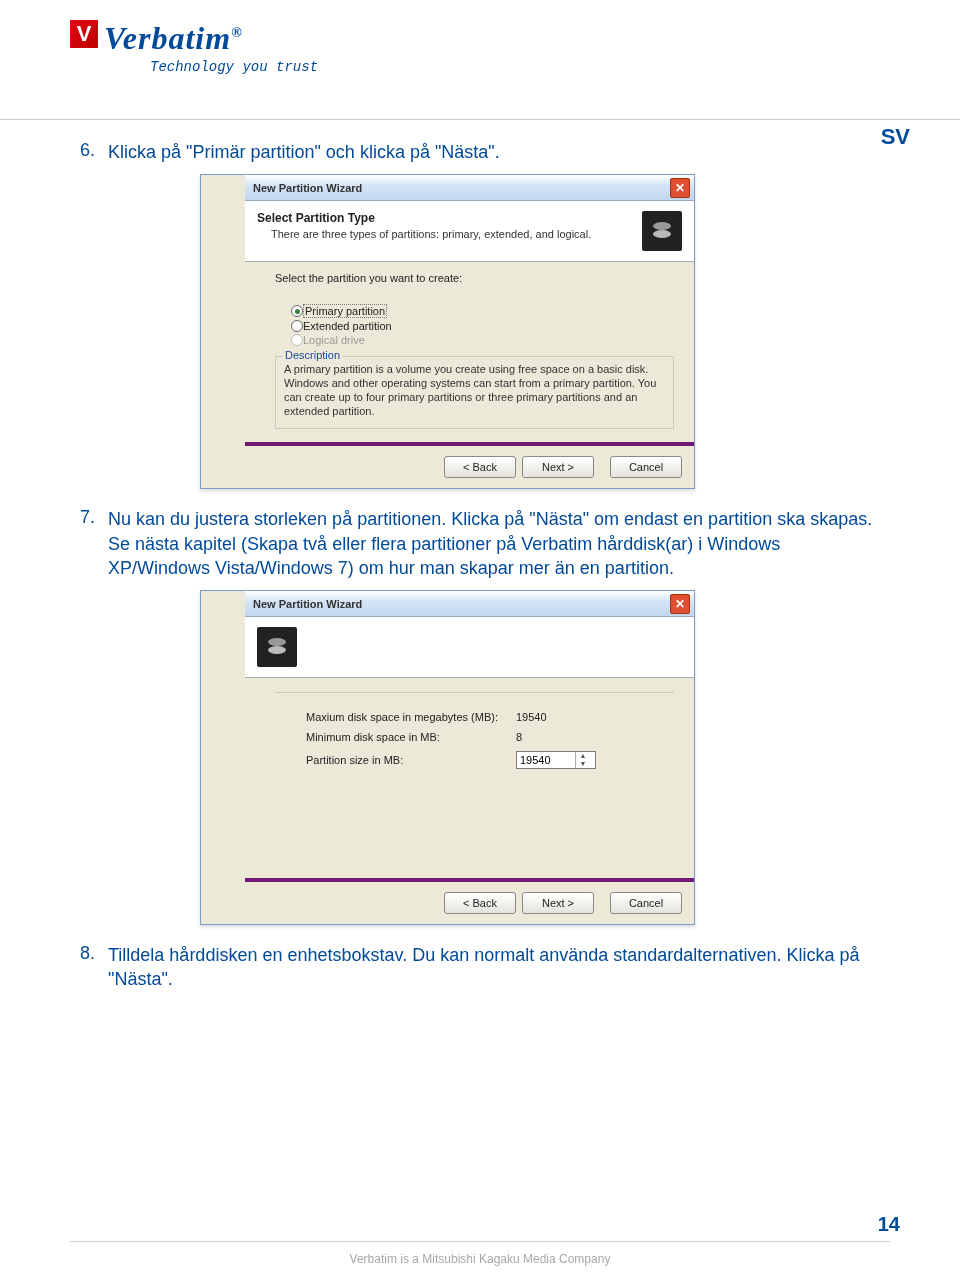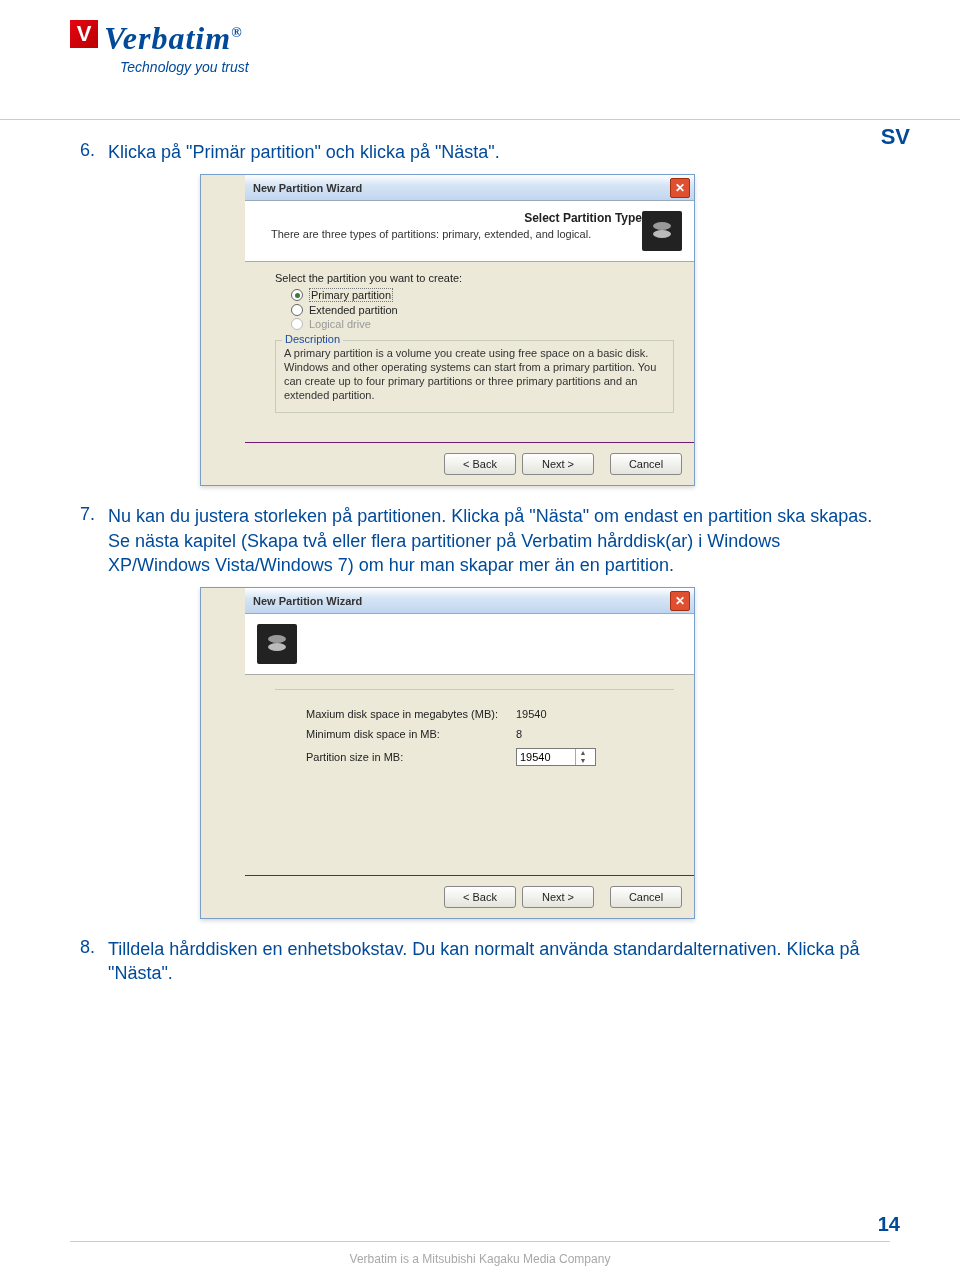--- a/index.html
+++ b/index.html
@@ -27,25 +27,25 @@
   .brand {
     font-family: "Times New Roman", serif;
     font-style: italic;
     font-weight: bold;
     font-size: 32px;
     color: #004a99;
     letter-spacing: 1px;
   }
   .brand .reg { font-size:14px; vertical-align:super; font-style:normal; }
   .tagline {
-    font-family: Liberation Sans, sans-serif;
+    font-family: Liberation Mono, monospace;
     font-style: italic;
     color:#004a99;
     font-size:14px;
-    margin-left:16px;
+    margin-left:46px;
     margin-top:2px;
   }
   .content {
     padding: 20px 80px 0 80px;
     position:relative;
   }
   .sv-badge {
     position:absolute;
     right: 50px;
     top: 4px;
@@ -100,37 +100,37 @@
     border-radius:2px;
   }
   .wiz-head {
     background:#fff;
     padding:10px 12px;
     display:flex;
     align-items:flex-start;
     border-bottom:1px solid #aaa;
   }
   .wiz-head-text { flex:1; }
-  .wiz-head-title { font-weight:bold; font-size:12px; margin-bottom:3px;text-align:right; }
+  .wiz-head-title { font-weight:bold; font-size:12px; margin-bottom:3px; }
   .wiz-head-sub { font-size:11px; margin-left:14px; color:#333; }
   .wiz-head-icon {
     width:40px; height:40px;
     background:#222;
     display:flex; align-items:center; justify-content:center;
     color:#ccc;
     border-radius:2px;
     font-size:20px;
   }
   .wiz-body {
     padding: 10px 20px 12px 30px;
     background:#ece9d8;
     min-height:180px;
   }
-  .wiz-body-label { margin-bottom:4px; }
-  .radio-row { margin: 2px 0 2px 16px; display:flex; align-items:center; gap:6px; }
+  .wiz-body-label { margin-bottom:20px; }
+  .radio-row { margin: 2px 0 2px 16px; display:flex; align-items:center; gap:0; }
   .radio-dot {
     width:12px; height:12px; border-radius:50%;
     border:1px solid #666; background:#fff;
     display:flex; align-items:center; justify-content:center;
   }
   .radio-dot.sel::after {
     content:""; width:5px; height:5px; border-radius:50%; background:#3a7c3a;
   }
   .radio-row.disabled { color:#999; }
   .radio-row.disabled .radio-dot { border-color:#bbb; }
@@ -160,21 +160,21 @@
   .spinbox input {
     border:none; width:58px; font-size:11px; padding:0 3px;
     font-family:inherit; outline:none;
   }
   .spinarrows {
     width:15px; display:flex; flex-direction:column; font-size:7px;
     color:#555; line-height:8px; text-align:center;
     border-left:1px solid #aaa;
   }
   .wiz-footer {
-    border-top:1px solid #701a75;
+    border-top:4px solid #701a75;
     padding:10px 12px;
     display:flex;
     justify-content:flex-end;
     gap:6px;
     background:#ece9d8;
   }
   .wbtn {
     min-width:72px; height:22px;
     background:linear-gradient(#fff,#e4e4dc);
     border:1px solid #888;

